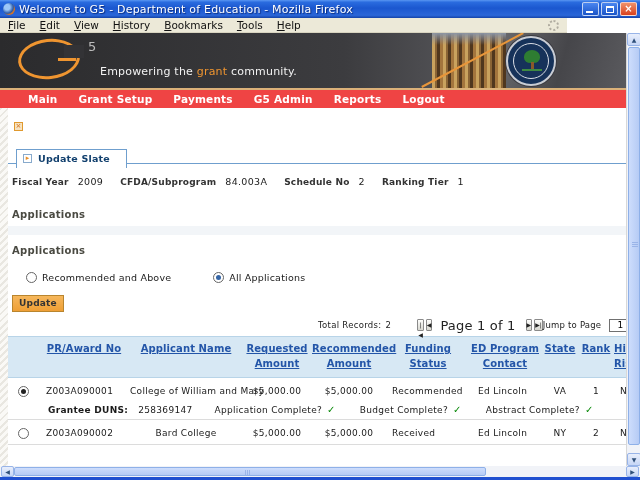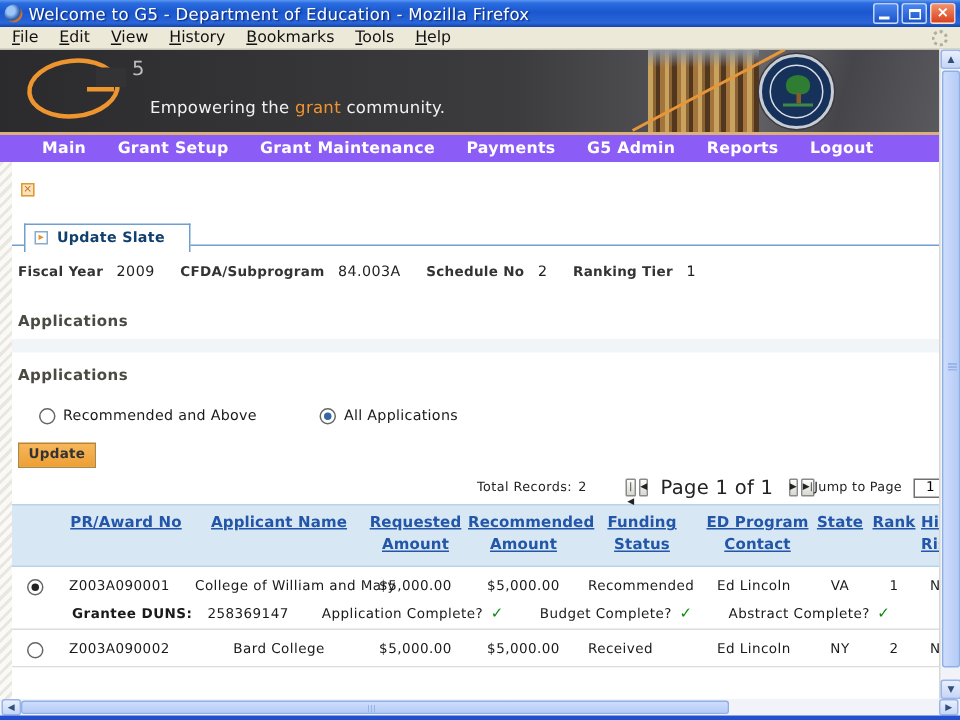--- a/index.html
+++ b/index.html
@@ -18,21 +18,21 @@
   .winbtns { display:flex; gap:2px; }
   .winbtn { width:17px; height:14px; border-radius:2px; border:1px solid rgba(255,255,255,.7);
     display:flex; align-items:center; justify-content:center; position:relative; }
   .winbtn.min, .winbtn.max { background:linear-gradient(180deg,#4a86f0,#1c55c8); }
   .winbtn.close { background:linear-gradient(180deg,#f0926a,#d8411f); }
   .min-glyph { position:absolute; left:3px; bottom:2px; width:7px; height:2px; background:#fff; }
   .max-glyph { width:8px; height:7px; border:1px solid #fff; border-top:2px solid #fff; }
   .close-glyph { color:#fff; font-size:10px; font-weight:bold; line-height:10px; }
 
   
-  .menubar { position:absolute; left:0; top:18px; width:640px; height:15px; background:#ece9d8;
+  .menubar { position:absolute; left:0; top:18px; width:567px; height:15px; background:#ece9d8;
     border-bottom:1px solid #d8d4c0; display:flex; align-items:center; padding:0 8px; gap:14px; }
   .menu-item { font-size:10.5px; color:#111; white-space:nowrap; }
   .menu-item::first-letter { text-decoration:underline; }
   .throbber { margin-left:auto; width:11px; height:11px; border-radius:50%; border:2px dotted #b0aca0; }
 
   
   .content { position:absolute; left:0; top:33px; width:626px; height:433px; overflow:hidden; background:#fff; }
 
   
   .banner { position:relative; width:100%; height:55px; overflow:hidden;
@@ -55,21 +55,21 @@
   .seal-base { position:absolute; left:14px; top:31px; width:20px; height:2px; background:#3e8a42; }
   .g-ellipse { position:absolute; left:18px; top:6px; width:62px; height:40px;
     border:3px solid #ef9530; border-radius:50%; transform:rotate(-6deg); }
   .g-gap { position:absolute; left:64px; top:12px; width:20px; height:13px; background:#333336; }
   .g-bar { position:absolute; left:58px; top:25px; width:18px; height:3px; background:#ef9530; }
   .g-five { position:absolute; left:88px; top:6px; font-size:13px; color:#bdbdbd; }
   .tagline { position:absolute; left:100px; top:32px; font-size:11px; color:#f2f2f2; letter-spacing:.2px; }
   .tagline .accent { color:#ef9530; }
 
   
-  .navbar { width:100%; height:20px; background:#8b5cf6; border-top:2px solid #dbb179;
+  .navbar { width:100%; height:20px; background:#ef4444; border-top:2px solid #dbb179;
     display:flex; align-items:center; padding-left:28px; gap:21px; }
   .nav-item { color:#fff; font-weight:bold; font-size:10.5px; letter-spacing:.2px; white-space:nowrap; }
 
   
   .page { position:relative; width:100%; height:358px; background:#fff; padding-left:8px; overflow:hidden; }
   .hatch { position:absolute; left:0; top:0; bottom:0; width:8px;
     background:repeating-linear-gradient(135deg,#e9e7e1 0 2px,#faf9f6 2px 5px); }
 
   .page-heading { margin:14px 0 0 6px; display:flex; align-items:center; gap:7px; }
   .h-icon { width:9px; height:9px; background:#f7e3c0; border:1px solid #e0992e; color:#d06a10;
@@ -219,21 +219,20 @@
       <div class="g-ellipse"></div>
       <div class="g-gap"></div>
       <div class="g-bar"></div>
       <div class="g-five">5</div>
       <div class="tagline"><span>Empowering the </span><span class="accent">grant</span><span> community.</span></div>
     </div>
 
     <div class="navbar">
       <span class="nav-item">Main</span>
       <span class="nav-item">Grant Setup</span>
-      <span class="nav-item">Grant Maintenance</span>
       <span class="nav-item">Payments</span>
       <span class="nav-item">G5 Admin</span>
       <span class="nav-item">Reports</span>
       <span class="nav-item">Logout</span>
     </div>
 
     <div class="page">
       <div class="hatch"></div>
 
       <div class="page-heading">

